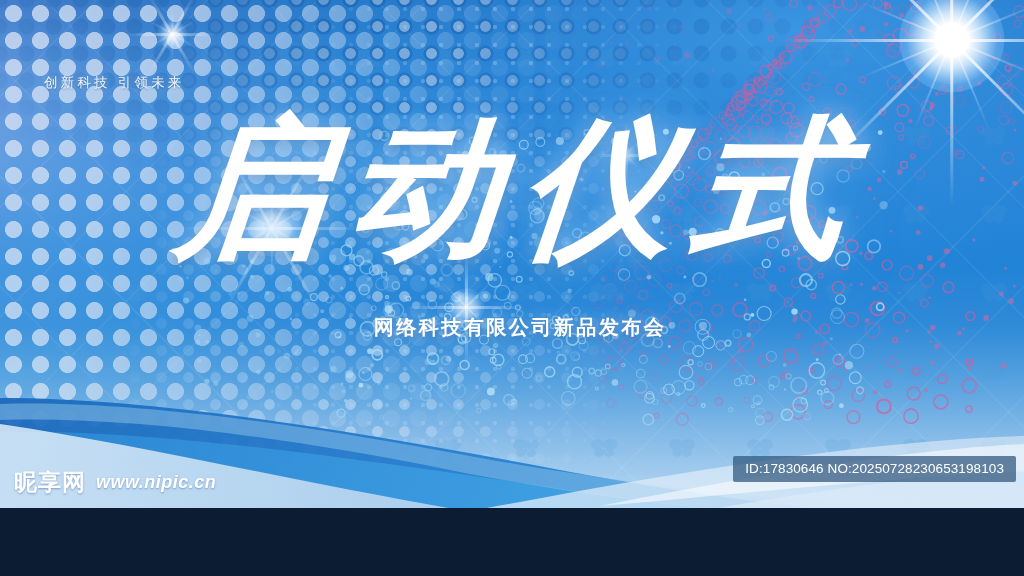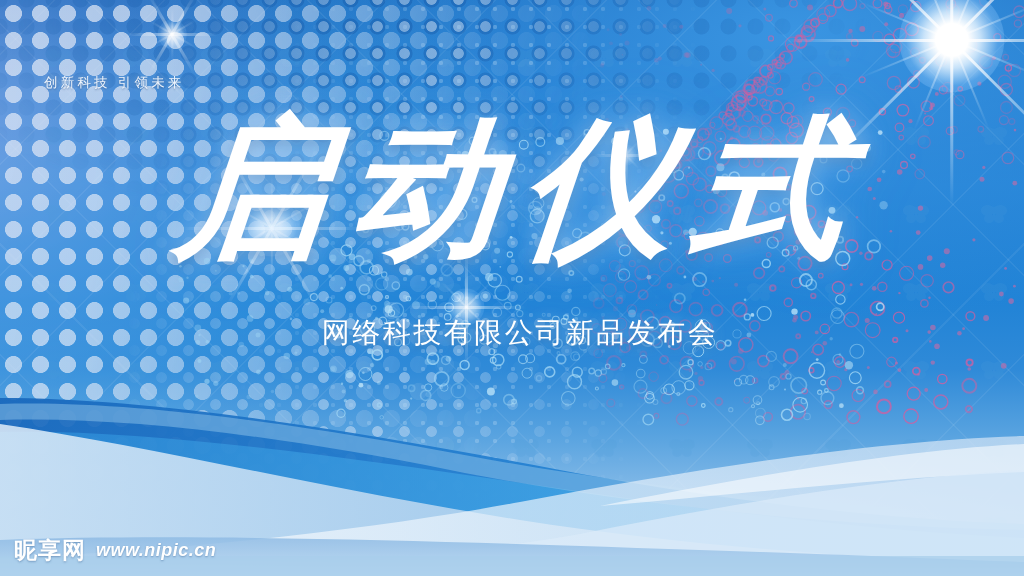--- a/index.html
+++ b/index.html
@@ -1,19 +1,19 @@
 <!DOCTYPE html>
 <html lang="zh"><head>
 <meta charset="utf-8">
 <title>启动仪式</title>
 <style>
   html,body{margin:0;padding:0;background:#0b1c33;}
   *{box-sizing:border-box;}
   #poster{
-    position:relative;width:1024px;height:576px;overflow:hidden;
+    position:relative;width:1024px;height:508px;overflow:hidden;
     font-family:"Liberation Sans","DejaVu Sans",sans-serif;
     background:#a16207;
   }
   .layer{position:absolute;inset:0;pointer-events:none;}
 
   
   #base{
     background:
       radial-gradient(120% 90% at 78% 6%, #3a95e2 0%, rgba(58,149,226,0) 55%),
       linear-gradient(180deg,
@@ -108,21 +108,21 @@
     font-family:"DejaVu Serif","Liberation Serif",serif;
     font-weight:700;font-size:152px;line-height:1;color:#ffffff;
     letter-spacing:20px;text-indent:20px;
     font-style:italic;
     text-shadow:0 0 26px rgba(190,225,255,.60),0 0 60px rgba(140,200,255,.35),0 5px 12px rgba(8,50,110,.30);
     transform:skewX(-5deg);
     white-space:nowrap;
   }
   #subtitle{
     position:absolute;left:16px;right:0;top:314px;text-align:center;
-    font-size:28px;font-weight:400;color:#ffffff;letter-spacing:2.5px;
+    font-size:20px;font-weight:700;color:#ffffff;letter-spacing:2.5px;
     text-shadow:0 0 14px rgba(180,220,255,.75),0 2px 6px rgba(10,55,115,.55);
     white-space:nowrap;
   }
 
   
   #watermark{
     position:absolute;left:14px;bottom:10px;display:flex;align-items:center;gap:10px;
   }
   #wm-logo{
     font-size:23px;font-weight:700;color:#ffffff;letter-spacing:1px;
@@ -1856,13 +1856,14 @@
 
   <div id="tagline">创新科技  引领未来</div>
   <div id="title">启动仪式</div>
   <div id="subtitle">网络科技有限公司新品发布会</div>
 
   <div id="watermark">
     <span id="wm-logo">昵享网</span>
     <span id="wm-url">www.nipic.cn</span>
   </div>
 
+  <div id="idbadge">ID:17830646 NO:20250728230653198103</div>
 </div>
 
 </body></html>

